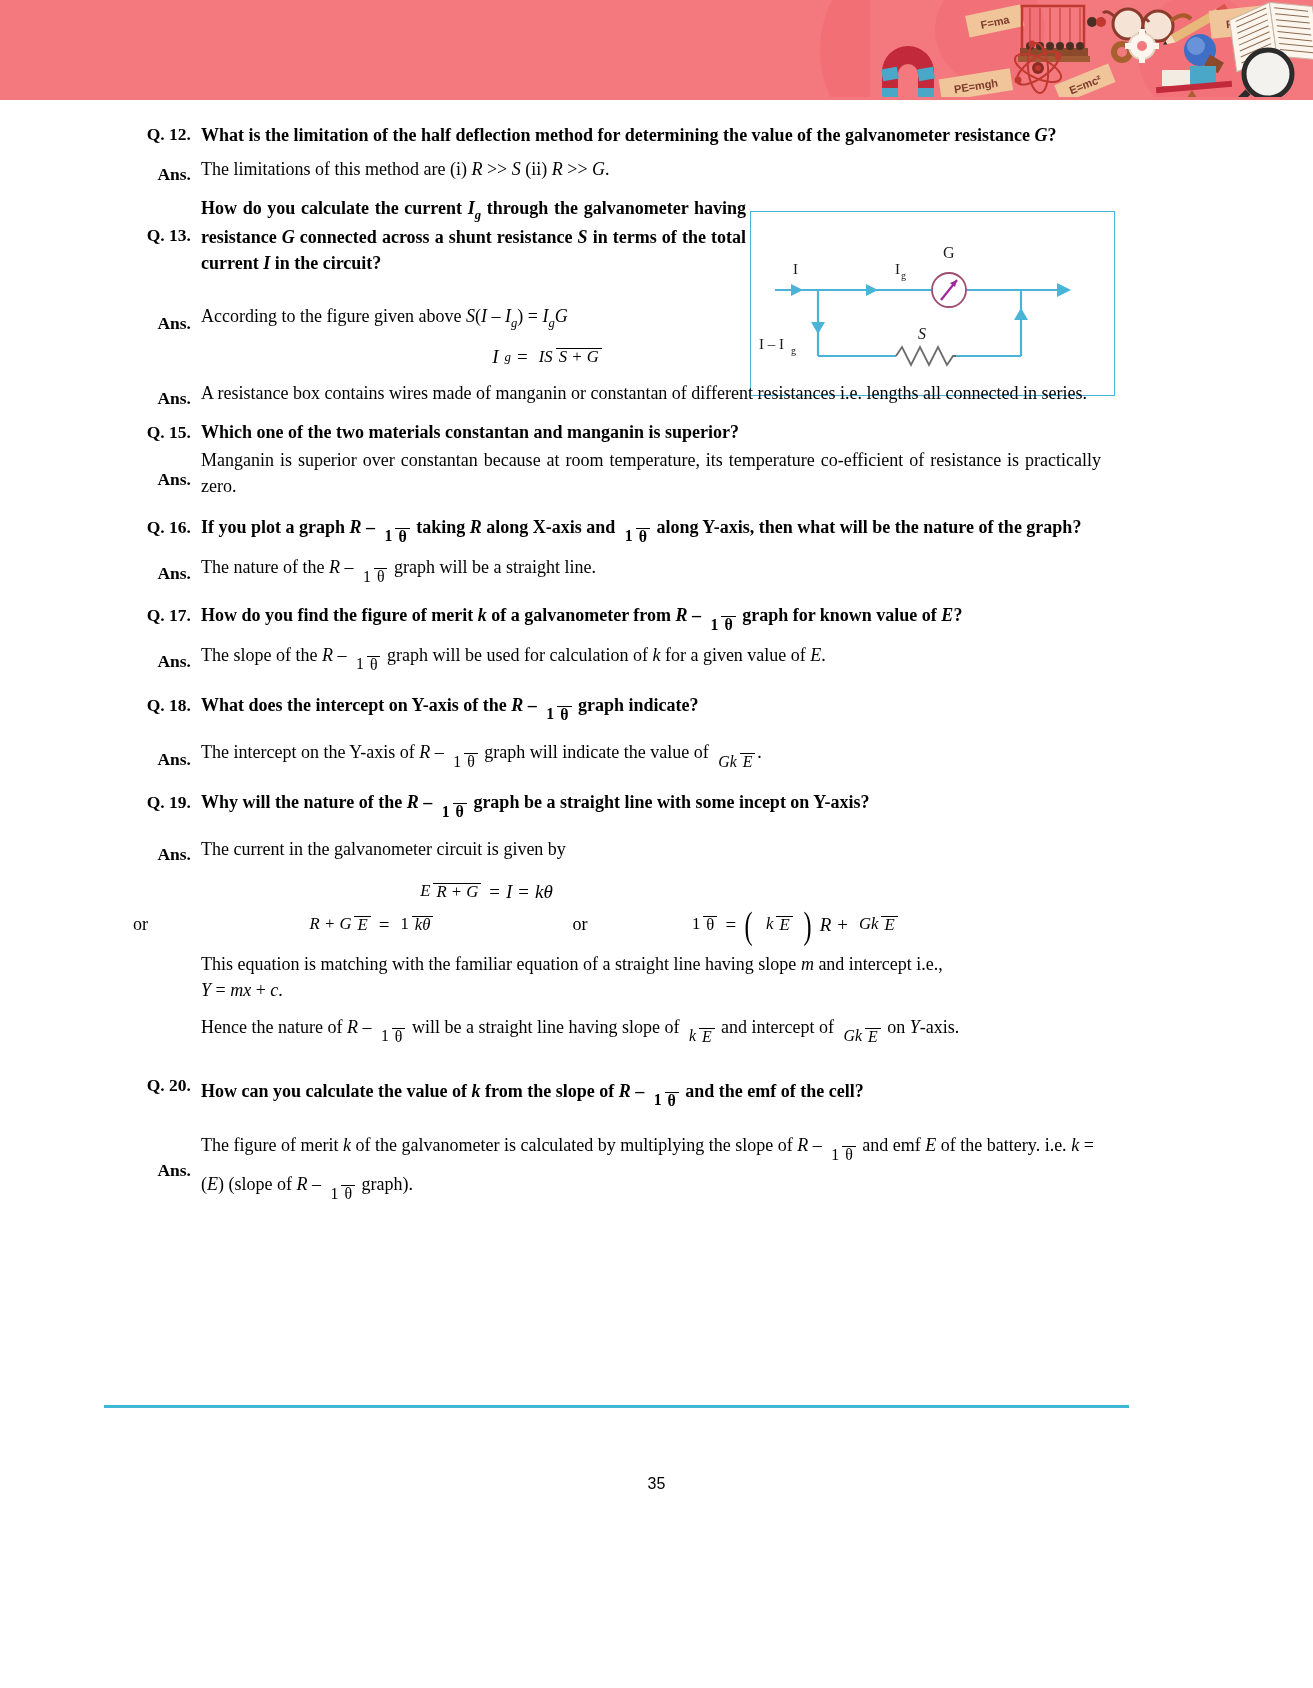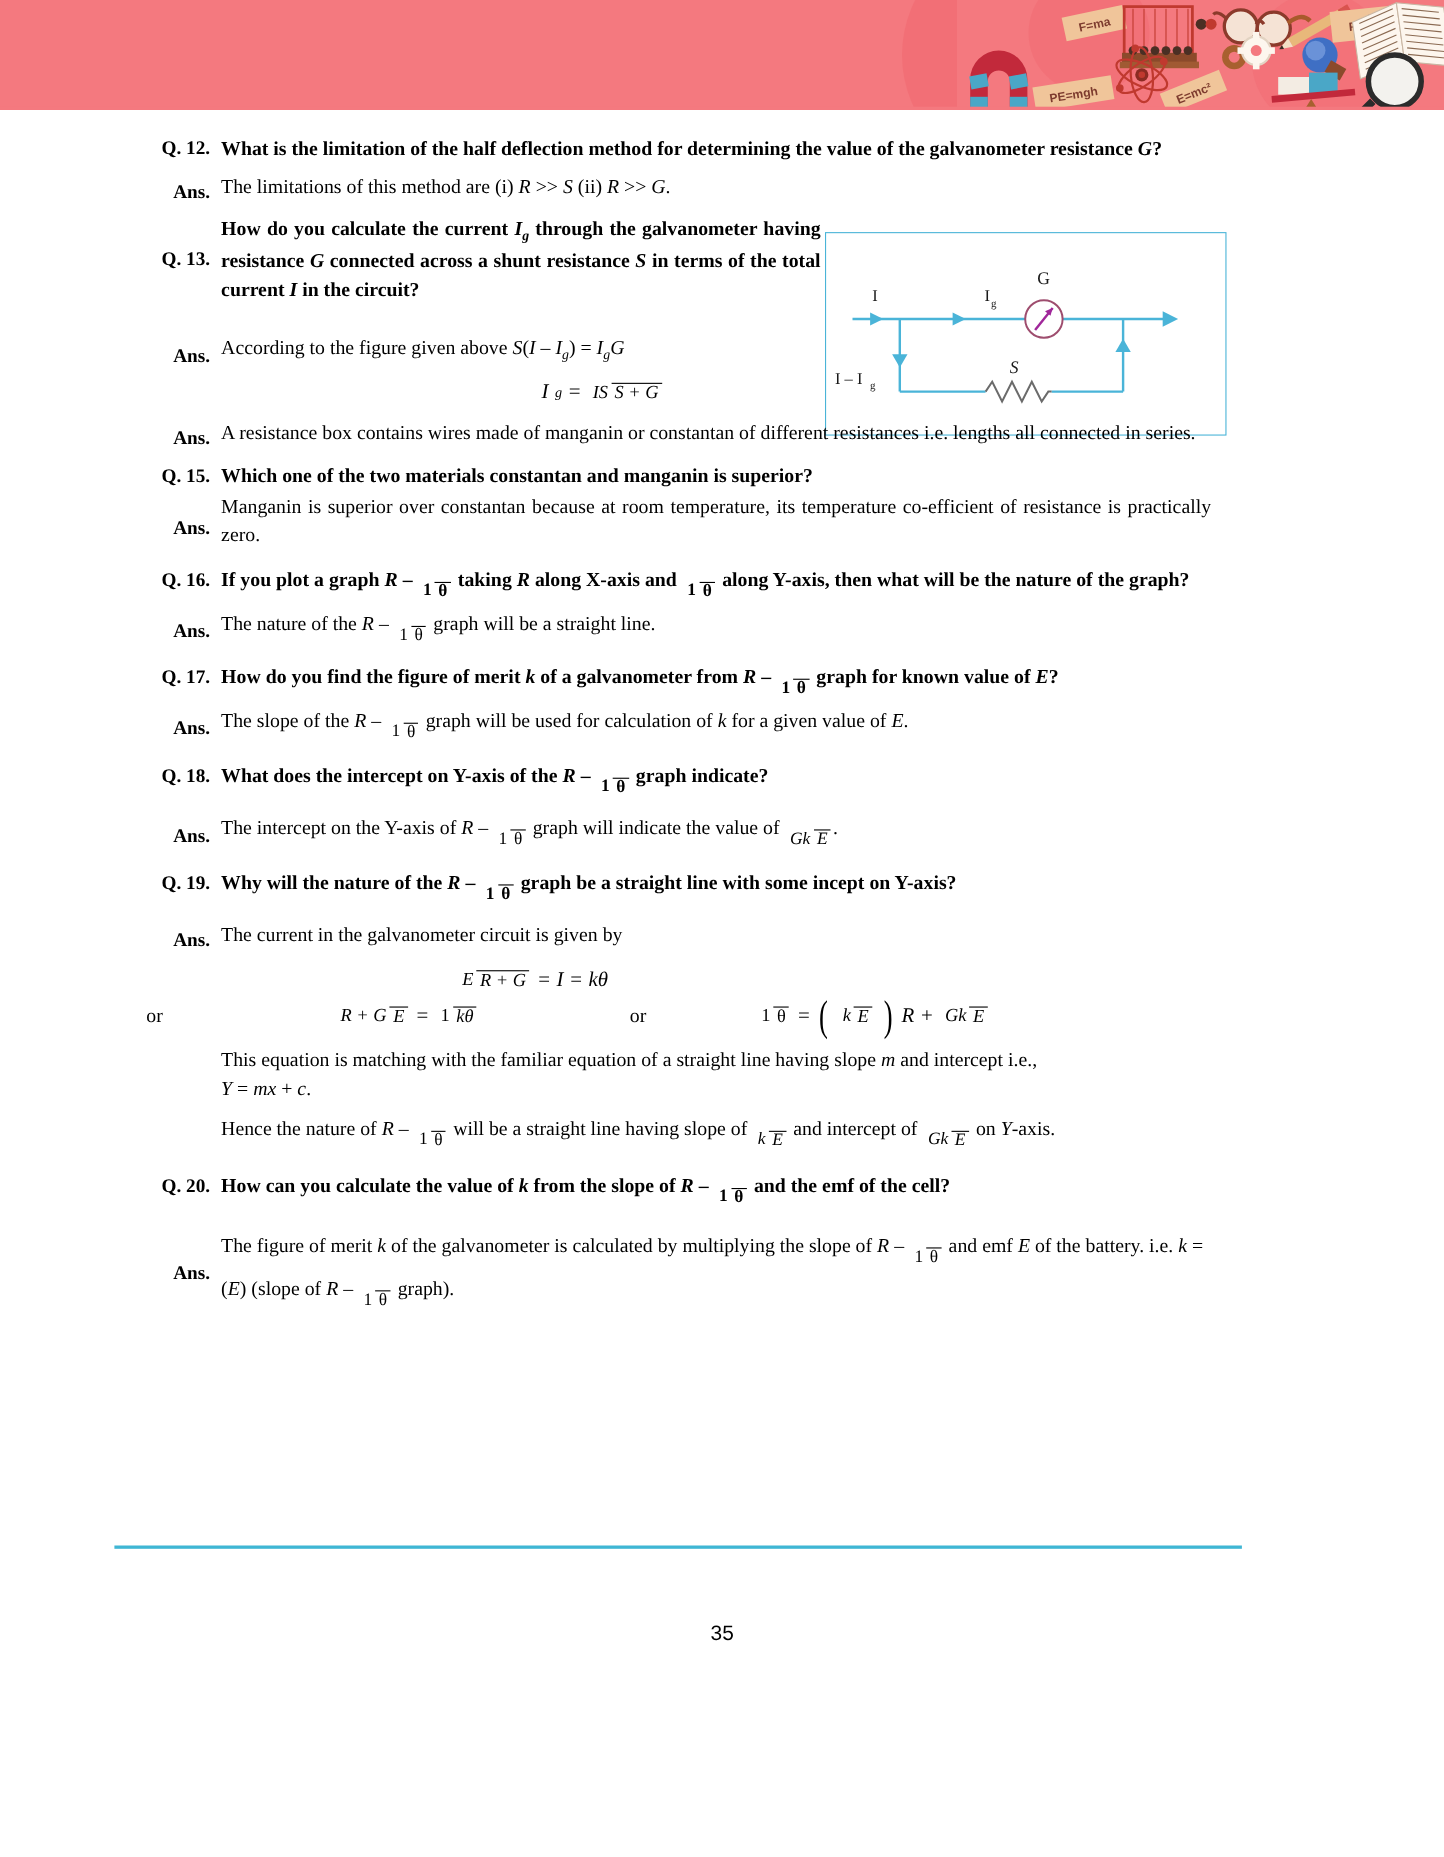--- a/index.html
+++ b/index.html
@@ -100,21 +100,21 @@
   }
   .fig-svg { display:block; }
 
   
   .foot-rule {
     position:absolute; left:104px; top:1305px;
     width:1025px; height:3px; background:#3fb6d4;
   }
   .page-no {
     position:absolute; left:0; top:1375px; width:1313px;
-    text-align:center; font-size:19px; font-family:"Liberation Sans", sans-serif;
+    text-align:center; font-size:16px; font-family:"Liberation Sans", sans-serif;
   }
 </style>
 </head>
 <body>
 
 <div class="banner">
   <div class="banner-left-wash"></div>
   <div class="banner-blob" style="left:820px;top:-60px;width:220px;height:220px;"></div>
   <div class="banner-blob" style="left:880px;top:10px;width:150px;height:150px;opacity:.35;"></div>
 
@@ -508,21 +508,21 @@
             <span class="den it">E</span>
           </span><span> and intercept of </span><span class="frac">
             <span class="num it">Gk</span>
             <span class="den it">E</span>
           </span><span> on </span><i>Y</i><span>-axis.</span>
       </div>
     </div>
 
     <div class="qa-row" style="margin-top:14px;">
       <div class="lbl q">Q. 20.</div>
-      <div class="body-text q-text nojust" style="line-height:2.1;">
+      <div class="body-text q-text nojust" style="line-height:2.1;margin-top:12px;">
         <span>How can you calculate the value of </span><i>k</i><span> from the slope of </span><i>R</i><span> – </span><span class="frac">
             <span class="num">1</span>
             <span class="den">θ</span>
           </span><span> and the emf of the cell?</span>
       </div>
     </div>
     <div class="qa-row" style="margin-top:16px;">
       <div class="lbl a">Ans.</div>
       <div class="body-text a-text nojust" style="line-height:2.15;max-width:910px;">
         <span>The figure of merit </span><i>k</i><span> of the galvanometer is calculated by multiplying the slope of </span><i>R</i><span> – </span><span class="frac">

